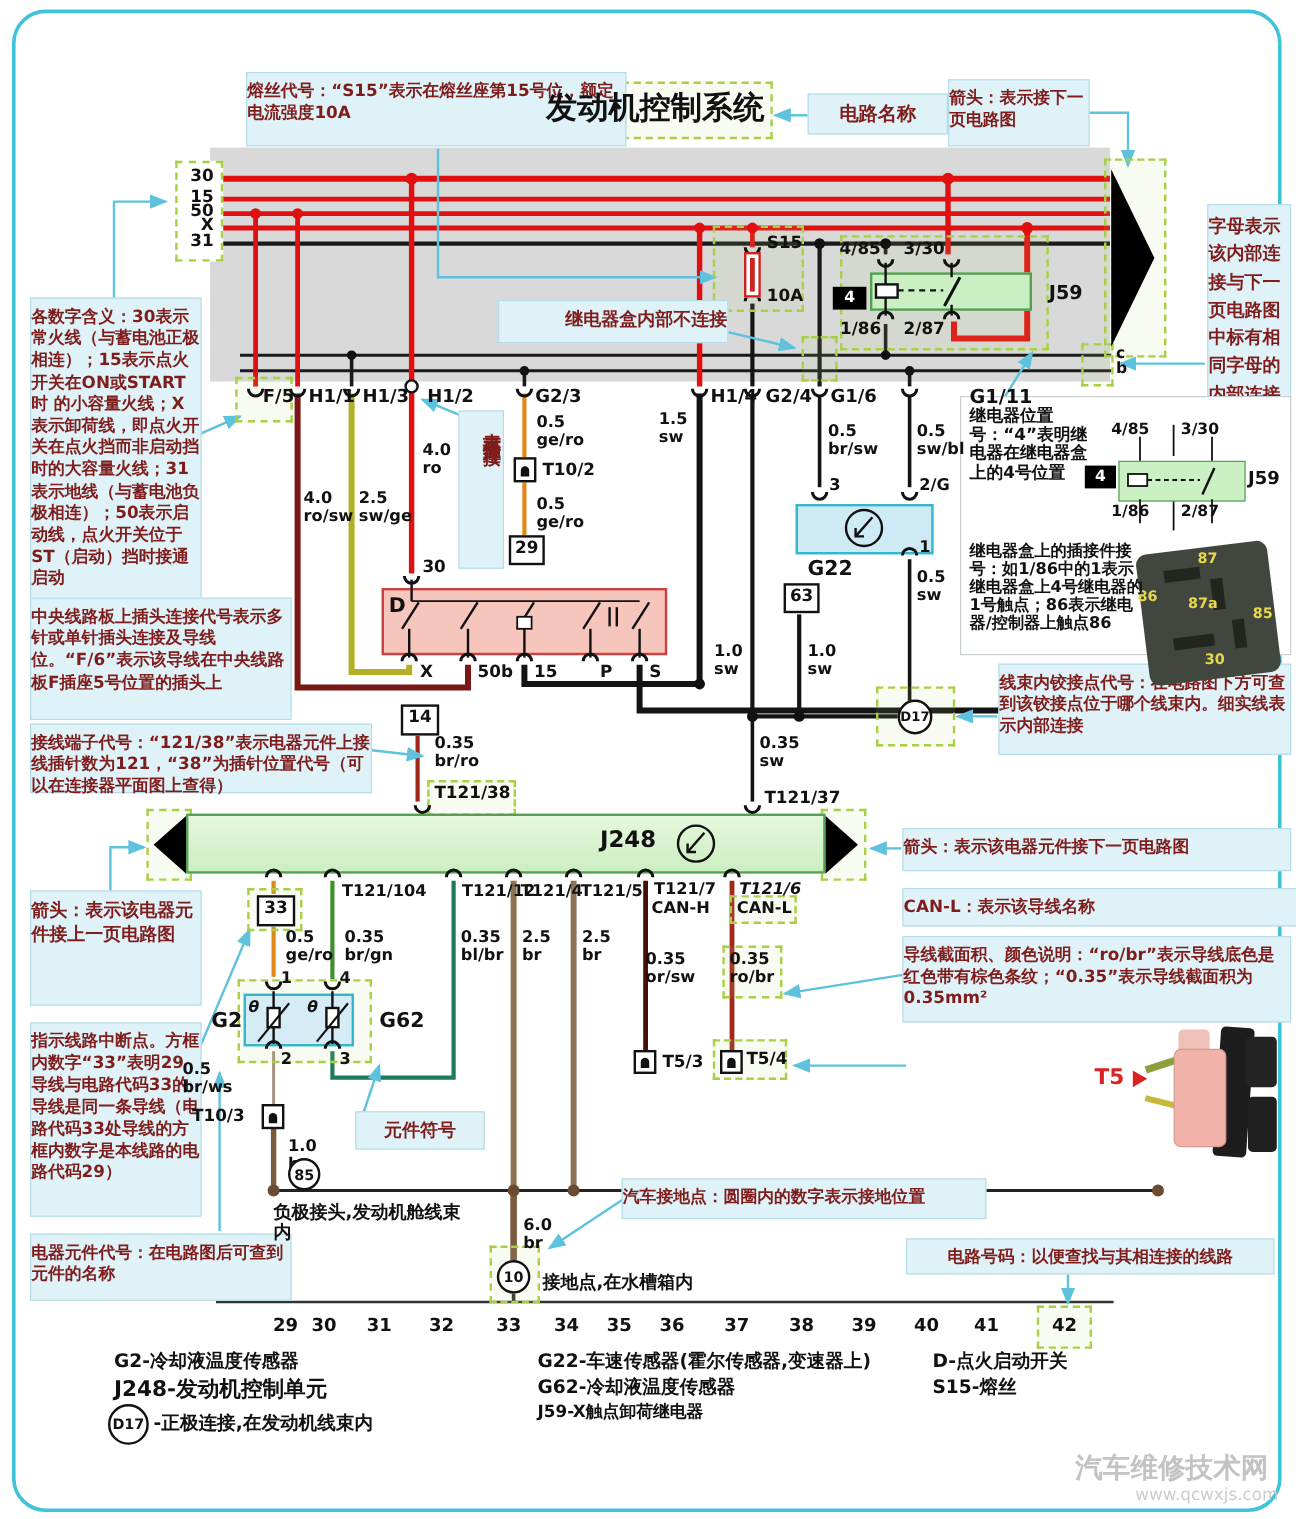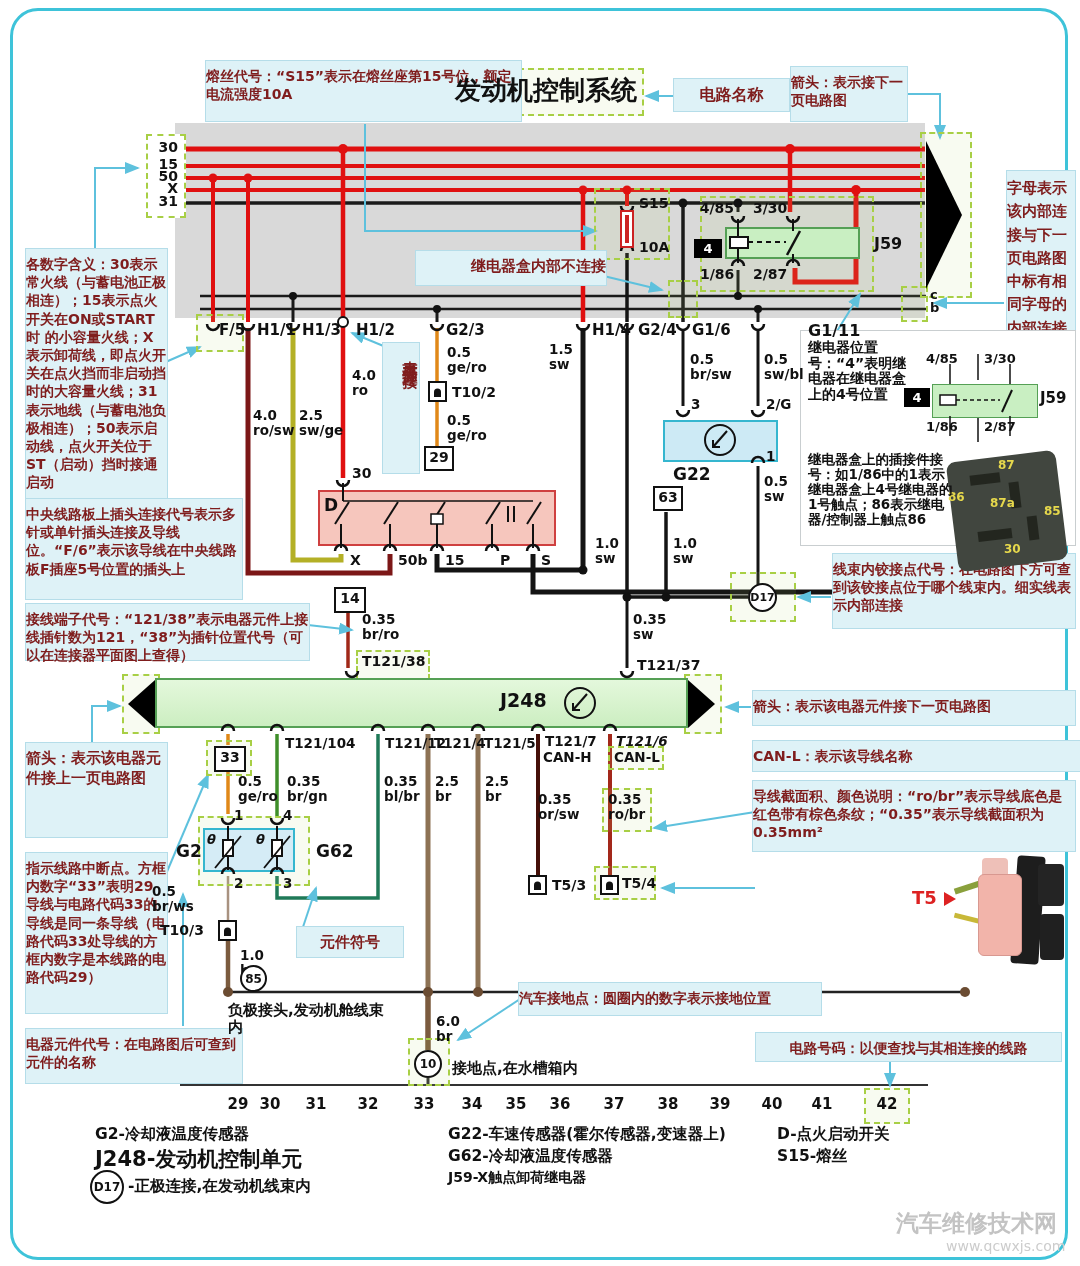--- a/index.html
+++ b/index.html
@@ -334,21 +334,21 @@
   <div class="lbl" style="left:500px;top:1096px;width:32px;text-align:center;font-size:15px;">35</div>
   <div class="lbl" style="left:544px;top:1096px;width:32px;text-align:center;font-size:15px;">36</div>
   <div class="lbl" style="left:598px;top:1096px;width:32px;text-align:center;font-size:15px;">37</div>
   <div class="lbl" style="left:652px;top:1096px;width:32px;text-align:center;font-size:15px;">38</div>
   <div class="lbl" style="left:704px;top:1096px;width:32px;text-align:center;font-size:15px;">39</div>
   <div class="lbl" style="left:756px;top:1096px;width:32px;text-align:center;font-size:15px;">40</div>
   <div class="lbl" style="left:806px;top:1096px;width:32px;text-align:center;font-size:15px;">41</div>
   <div class="lbl" style="left:871px;top:1096px;width:32px;text-align:center;font-size:15px;">42</div>
 
   <div class="lbl" style="left:95px;top:1126px;font-size:15.5px;">G2-冷却液温度传感器</div>
-  <div class="lbl" style="left:95px;top:1148px;font-size:21px;">J248-发动机控制单元</div>
+  <div class="lbl" style="left:95px;top:1148px;font-size:18px;">J248-发动机控制单元</div>
   <div class="circ" style="left:90px;top:1170px;width:34px;height:34px;font-size:12px;">D17</div>
   <div class="lbl" style="left:128px;top:1178px;font-size:15.5px;">-正极连接,在发动机线束内</div>
   <div class="lbl" style="left:448px;top:1126px;font-size:15.5px;">G22-车速传感器(霍尔传感器,变速器上)</div>
   <div class="lbl" style="left:448px;top:1148px;font-size:15.5px;">G62-冷却液温度传感器</div>
   <div class="lbl" style="left:448px;top:1170px;font-size:14px;">J59-X触点卸荷继电器</div>
   <div class="lbl" style="left:777px;top:1126px;font-size:15.5px;">D-点火启动开关</div>
   <div class="lbl" style="left:777px;top:1148px;font-size:15.5px;">S15-熔丝</div>
 
   <div class="wm1">汽车维修技术网</div>
   <div class="wm2">www.qcwxjs.com</div>

